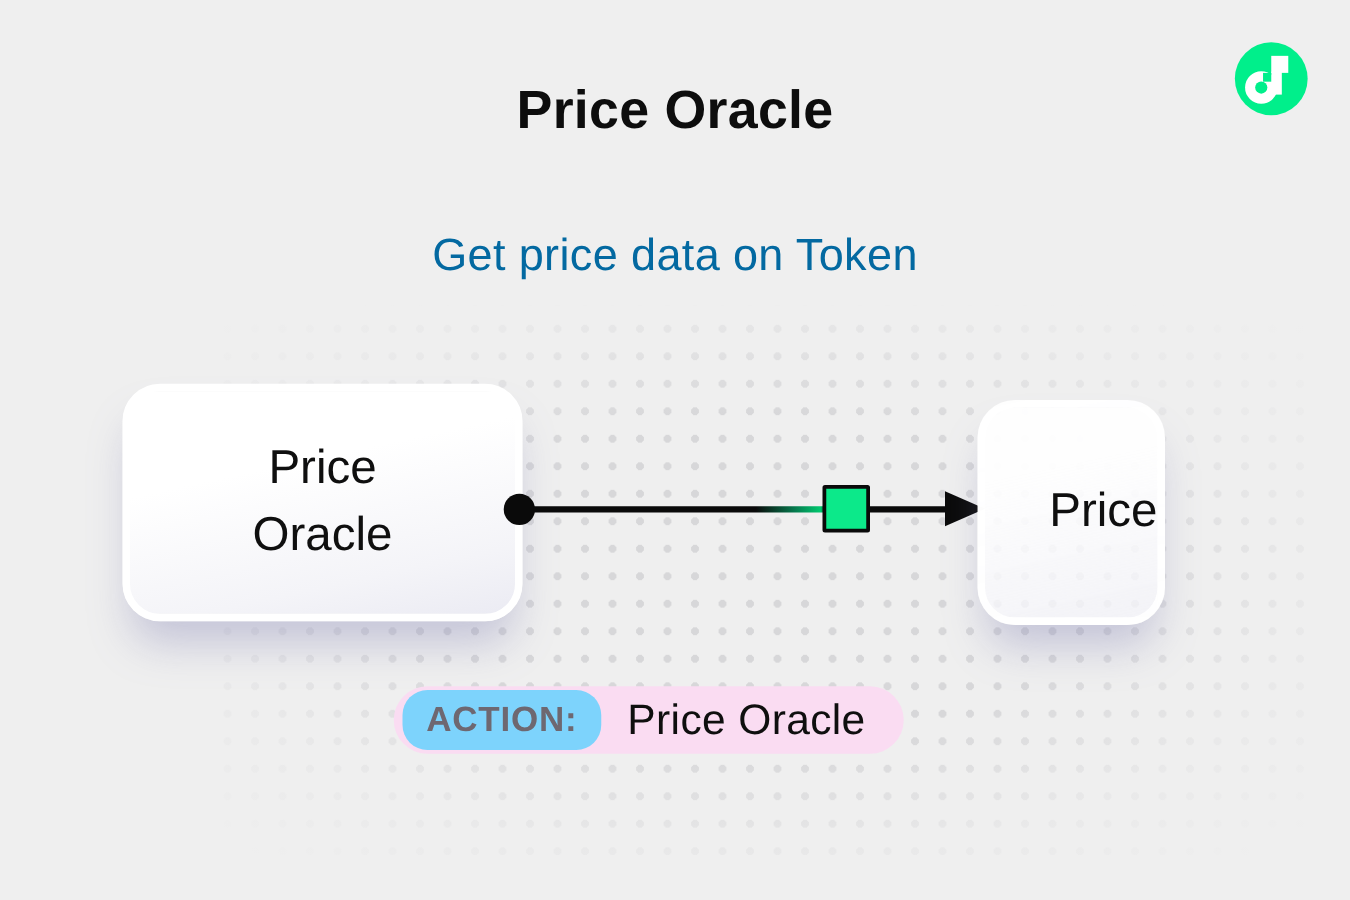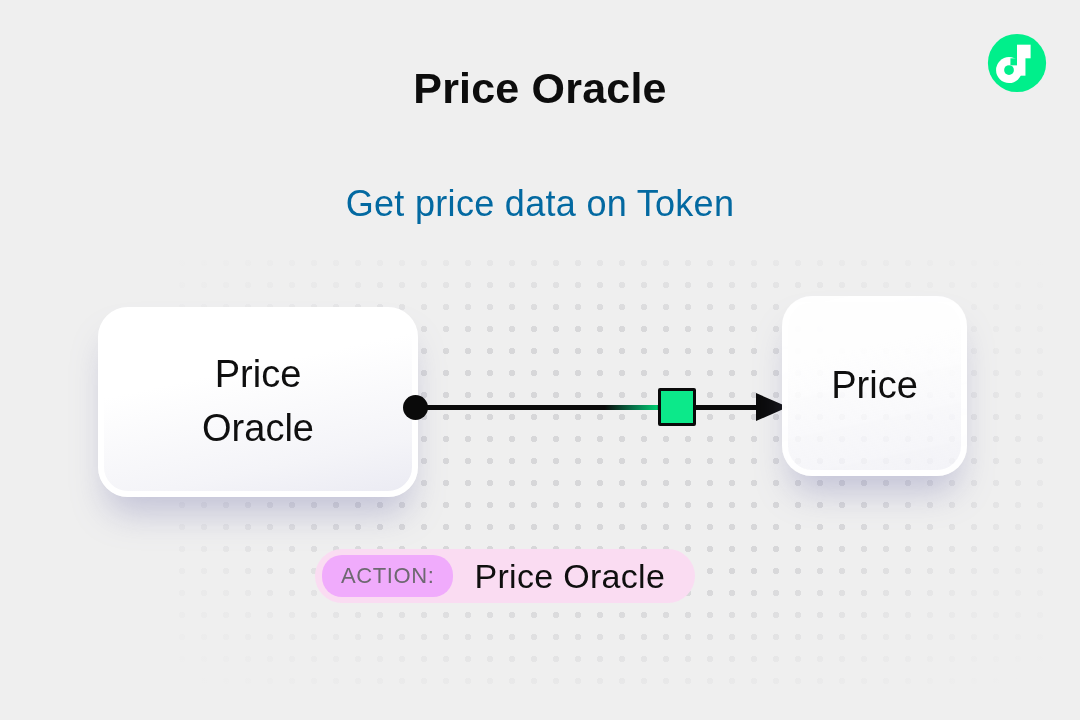--- a/index.html
+++ b/index.html
@@ -42,23 +42,24 @@
     display:flex;align-items:center;justify-content:center;
     text-align:center;font-size:38px;color:#0f0f0f;line-height:1.42;
     box-shadow:0 24px 34px -8px rgba(124,124,176,0.38);
   }
   .node-source{
     left:98px;top:307px;width:320px;height:190px;
     background:linear-gradient(168deg,#ffffff 35%,#f4f4f8 78%,#ebebf3 100%);
   }
   .node-source .node-label{width:150px;}
   .node-target{
-    left:782px;top:296px;width:185px;height:180px;
+    left:782px;top:320px;width:150px;height:180px;
     border-color:rgba(255,255,255,0.92);
     background:linear-gradient(168deg,rgba(255,255,255,0.94) 30%,rgba(244,244,250,0.72) 100%);
+    justify-content:flex-end;
   }
   
   .conn-dot{
     position:absolute;left:403px;top:395px;width:25px;height:25px;
     border-radius:50%;background:#0a0a0a;
   }
   .conn-line{
     position:absolute;left:415px;top:405px;width:345px;height:5px;
     background:linear-gradient(90deg,
       #0a0a0a 0%,#0a0a0a 55%,
@@ -76,22 +77,22 @@
     border-left:32px solid #0a0a0a;
   }
   
   .action-badge{
     position:absolute;left:315px;top:549px;height:54px;
     border-radius:27px;background:#FADCF2;
     display:flex;align-items:center;
     padding:0 30px 0 7px;box-sizing:border-box;
   }
   .action-label{
-    background:#f0abfc;border-radius:20px;
-    padding:8px 19px;font-size:22px;font-weight:400;
+    background:#7dd3fc;border-radius:20px;
+    padding:8px 19px;font-size:28px;font-weight:700;
     color:#6e6871;letter-spacing:0.6px;white-space:nowrap;
   }
   .action-value{
     font-size:34px;color:#0f0f0f;margin-left:21px;white-space:nowrap;
     letter-spacing:0.3px;
   }
 </style>
 </head>
 <body>
 

